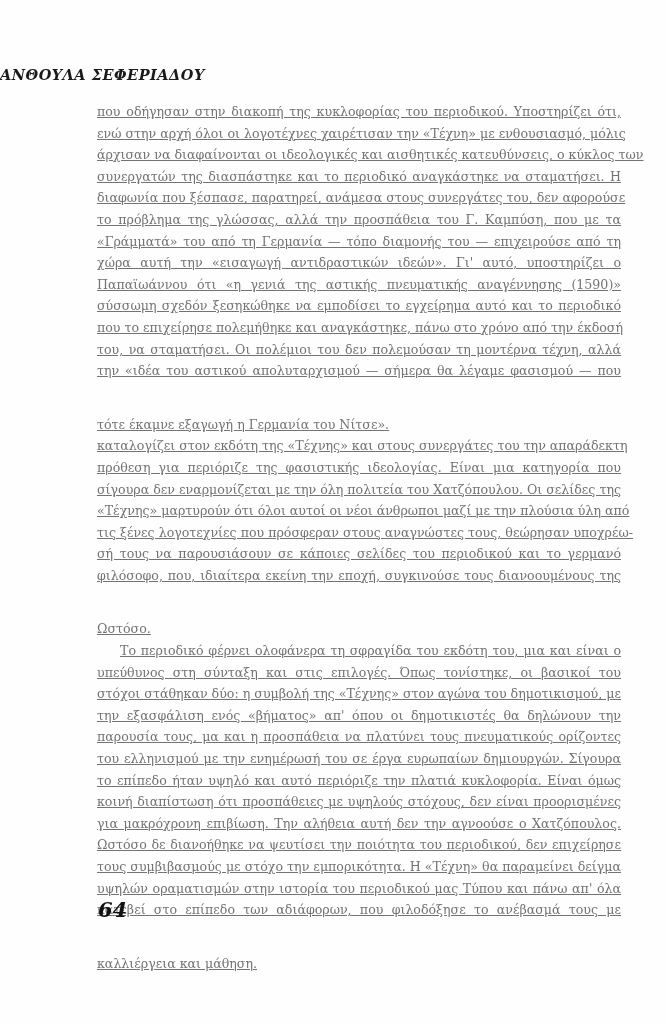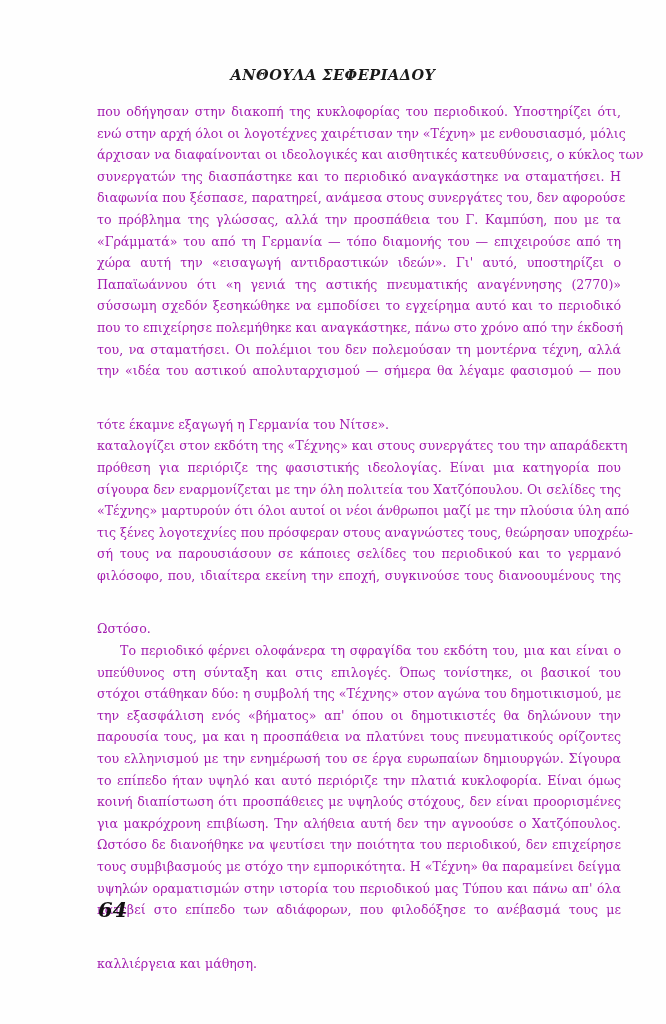--- a/index.html
+++ b/index.html
@@ -1,26 +1,27 @@
 <!DOCTYPE html>
 <html><head>
 <meta charset="utf-8">
 <style>
   html, body { margin: 0; padding: 0; background: #ffffff; }
   body { width: 666px; height: 1024px; position: relative; overflow: hidden; }
   .page { position: absolute; left: 0; top: 0; width: 666px; height: 1024px; background: #fefefe; }
   .running-head {
-    position: absolute; top: 66px; left: 0; width: 666px; text-align: center;
+    position: absolute; top: 66px; left: 0; width: 666px; 
     font-family: "DejaVu Serif", serif; font-style: italic; font-weight: bold;
     font-size: 14.5px; letter-spacing: 0.5px; color: #1a1a1a;
   }
   .body-text {
     position: absolute; left: 97px; top: 101px; width: 524px;
     font-family: "DejaVu Serif", serif; font-size: 12.6px; line-height: 21.6px;
-    color: #a21caf;
+    color: #737373;
+    text-decoration: underline;
   }
   .line { display: block; white-space: nowrap; text-align: justify; text-align-last: justify; height: 21.6px; }
   .line.last { text-align-last: left; margin-top: 32px; }
   .line.indent { padding-left: 23px; }
   .page-number {
     position: absolute; left: 98px; top: 897px;
     font-family: "DejaVu Serif", serif; font-style: italic; font-weight: bold;
     font-size: 21px; color: #111;
   }
 </style>
@@ -32,21 +33,21 @@
   <div class="body-text" id="body">
       <div>
         <span class="line">που οδήγησαν στην διακοπή της κυκλοφορίας του περιοδικού. Υποστηρίζει ότι,</span>
         <span class="line">ενώ στην αρχή όλοι οι λογοτέχνες χαιρέτισαν την «Τέχνη» με ενθουσιασμό, μόλις</span>
         <span class="line">άρχισαν να διαφαίνονται οι ιδεολογικές και αισθητικές κατευθύνσεις, ο κύκλος των</span>
         <span class="line">συνεργατών της διασπάστηκε και το περιοδικό αναγκάστηκε να σταματήσει. Η</span>
         <span class="line">διαφωνία που ξέσπασε, παρατηρεί, ανάμεσα στους συνεργάτες του, δεν αφορούσε</span>
         <span class="line">το πρόβλημα της γλώσσας, αλλά την προσπάθεια του Γ. Καμπύση, που με τα</span>
         <span class="line">«Γράμματά» του από τη Γερμανία — τόπο διαμονής του — επιχειρούσε από τη</span>
         <span class="line">χώρα αυτή την «εισαγωγή αντιδραστικών ιδεών». Γι' αυτό, υποστηρίζει ο</span>
-        <span class="line">Παπαϊωάννου ότι «η γενιά της αστικής πνευματικής αναγέννησης (2770)»</span>
+        <span class="line">Παπαϊωάννου ότι «η γενιά της αστικής πνευματικής αναγέννησης (1590)»</span>
         <span class="line">σύσσωμη σχεδόν ξεσηκώθηκε να εμποδίσει το εγχείρημα αυτό και το περιοδικό</span>
         <span class="line">που το επιχείρησε πολεμήθηκε και αναγκάστηκε, πάνω στο χρόνο από την έκδοσή</span>
         <span class="line">του, να σταματήσει. Οι πολέμιοι του δεν πολεμούσαν τη μοντέρνα τέχνη, αλλά</span>
         <span class="line">την «ιδέα του αστικού απολυταρχισμού — σήμερα θα λέγαμε φασισμού — που</span>
         <span class="line last">τότε έκαμνε εξαγωγή η Γερμανία του Νίτσε».</span>
       </div>
       <div>
         <span class="line">καταλογίζει στον εκδότη της «Τέχνης» και στους συνεργάτες του την απαράδεκτη</span>
         <span class="line">πρόθεση για περιόριζε της φασιστικής ιδεολογίας. Είναι μια κατηγορία που</span>
         <span class="line">σίγουρα δεν εναρμονίζεται με την όλη πολιτεία του Χατζόπουλου. Οι σελίδες της</span>

